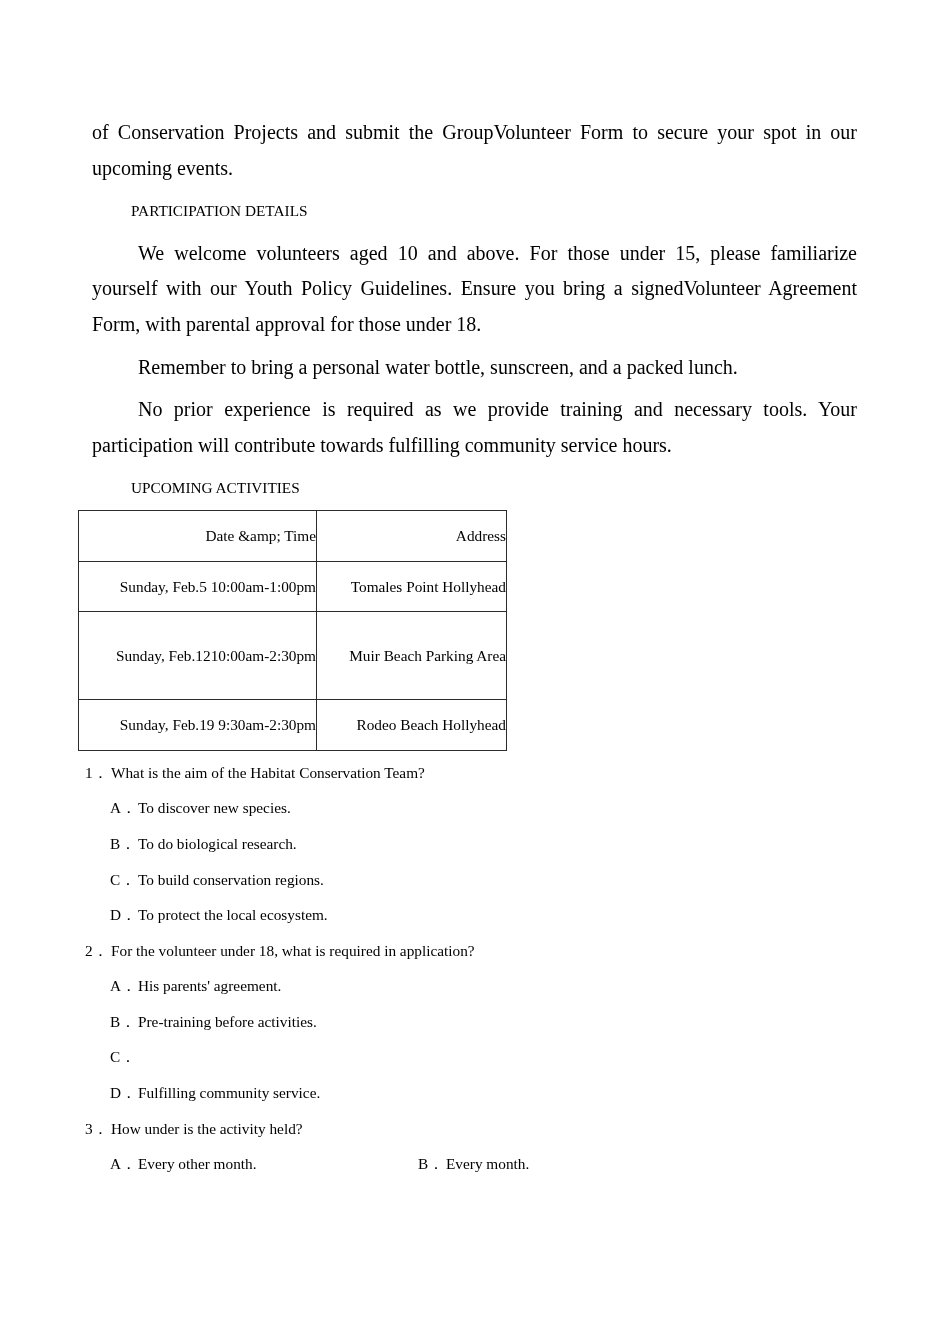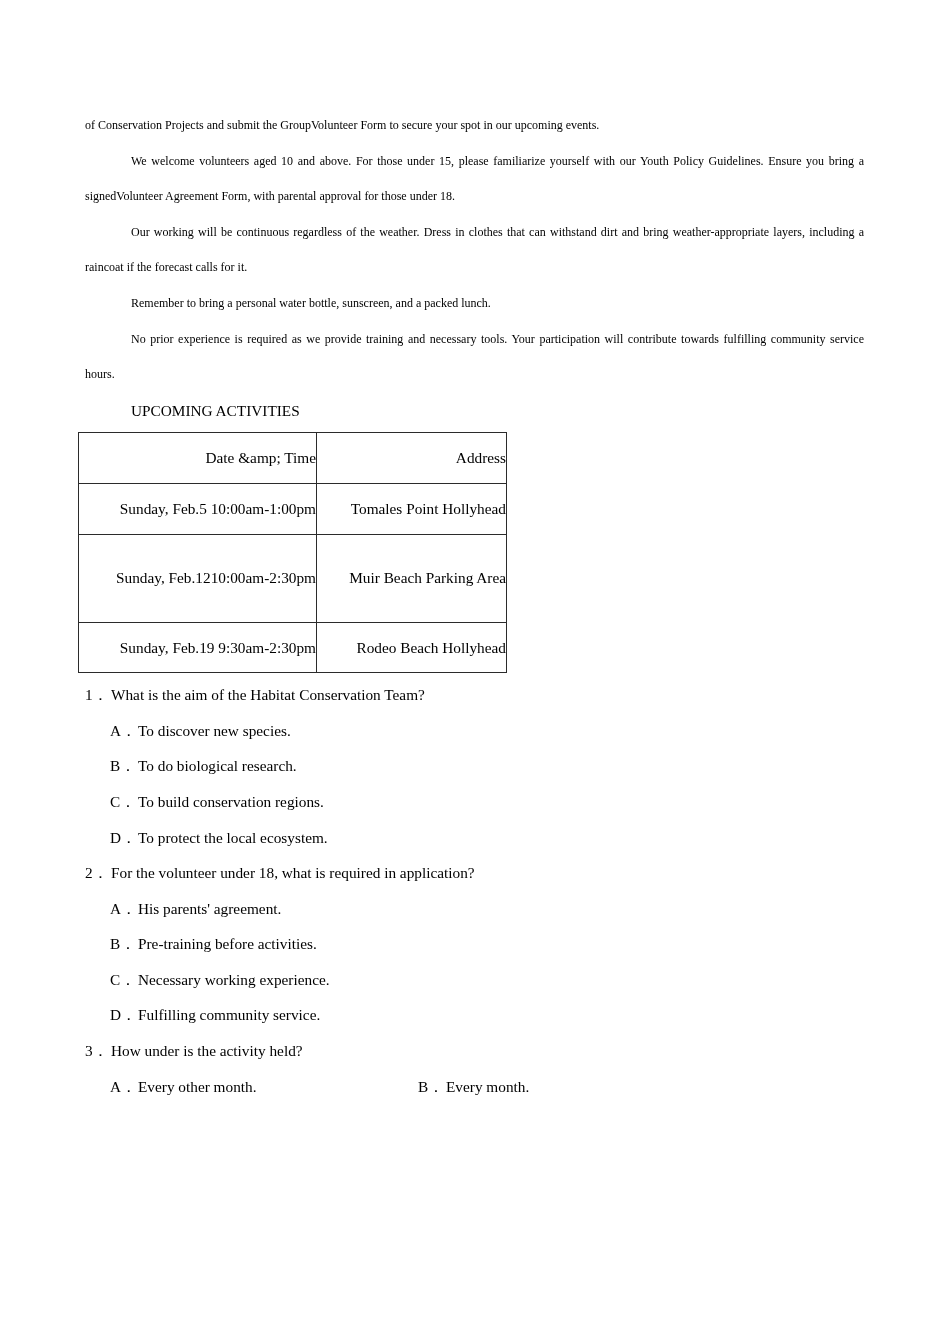--- a/index.html
+++ b/index.html
@@ -15,25 +15,25 @@
     -webkit-font-smoothing: antialiased;
   }
   .page {
     position: relative;
     width: 950px;
     height: 1344px;
     box-sizing: border-box;
     padding: 108px 86px 0 85px;
   }
   .para {
-    font-size: 12px;
+    font-size: 20px;
     line-height: 35.6px;
     text-align: justify;
     text-justify: inter-word;
-    margin: 0;
+    margin: 7px;
     hyphens: none;
   }
   .para.indent {
     text-indent: 46px;
   }
   .para.last-left {
     text-align: left;
   }
   .heading {
     font-size: 15.3px;
@@ -102,24 +102,24 @@
   }
   .spacer-sm { height: 4px; }
 </style>
 </head>
 <body>
 
 <div class="page">
 
   <p class="para">of Conservation Projects and submit the GroupVolunteer Form to secure your spot in our upcoming events.</p>
 
+  <p class="heading">PARTICIPATION DETAILS</p>
 
   <p class="para indent">We welcome volunteers aged 10 and above. For those under 15, please familiarize yourself with our Youth Policy Guidelines. Ensure you bring a signedVolunteer Agreement Form, with parental approval for those under 18.</p>
 
-  <p class="para indent">Our working will be continuous regardless of the weather. Dress in clothes that can withstand dirt and bring weather-appropriate layers, including a raincoat if the forecast calls for it.</p>
 
   <p class="para indent last-left">Remember to bring a personal water bottle, sunscreen, and a packed lunch.</p>
 
   <p class="para indent">No prior experience is required as we provide training and necessary tools. Your participation will contribute towards fulfilling community service hours.</p>
 
   <p class="heading">UPCOMING ACTIVITIES</p>
 
   <table class="activities-table">
     <tbody>
       <tr class="row-std">
@@ -172,21 +172,20 @@
   <div class="option">
     <span class="opt-letter">A．</span>
     <span class="opt-text">His parents' agreement.</span>
   </div>
   <div class="option">
     <span class="opt-letter">B．</span>
     <span class="opt-text">Pre-training before activities.</span>
   </div>
   <div class="option">
     <span class="opt-letter">C．</span>
-    <span class="opt-text">Necessary working experience.</span>
   </div>
   <div class="option">
     <span class="opt-letter">D．</span>
     <span class="opt-text">Fulfilling community service.</span>
   </div>
 
   <div class="question">
     <span class="q-num">3．</span>
     <span class="q-text">How under is the activity held?</span>
   </div>

